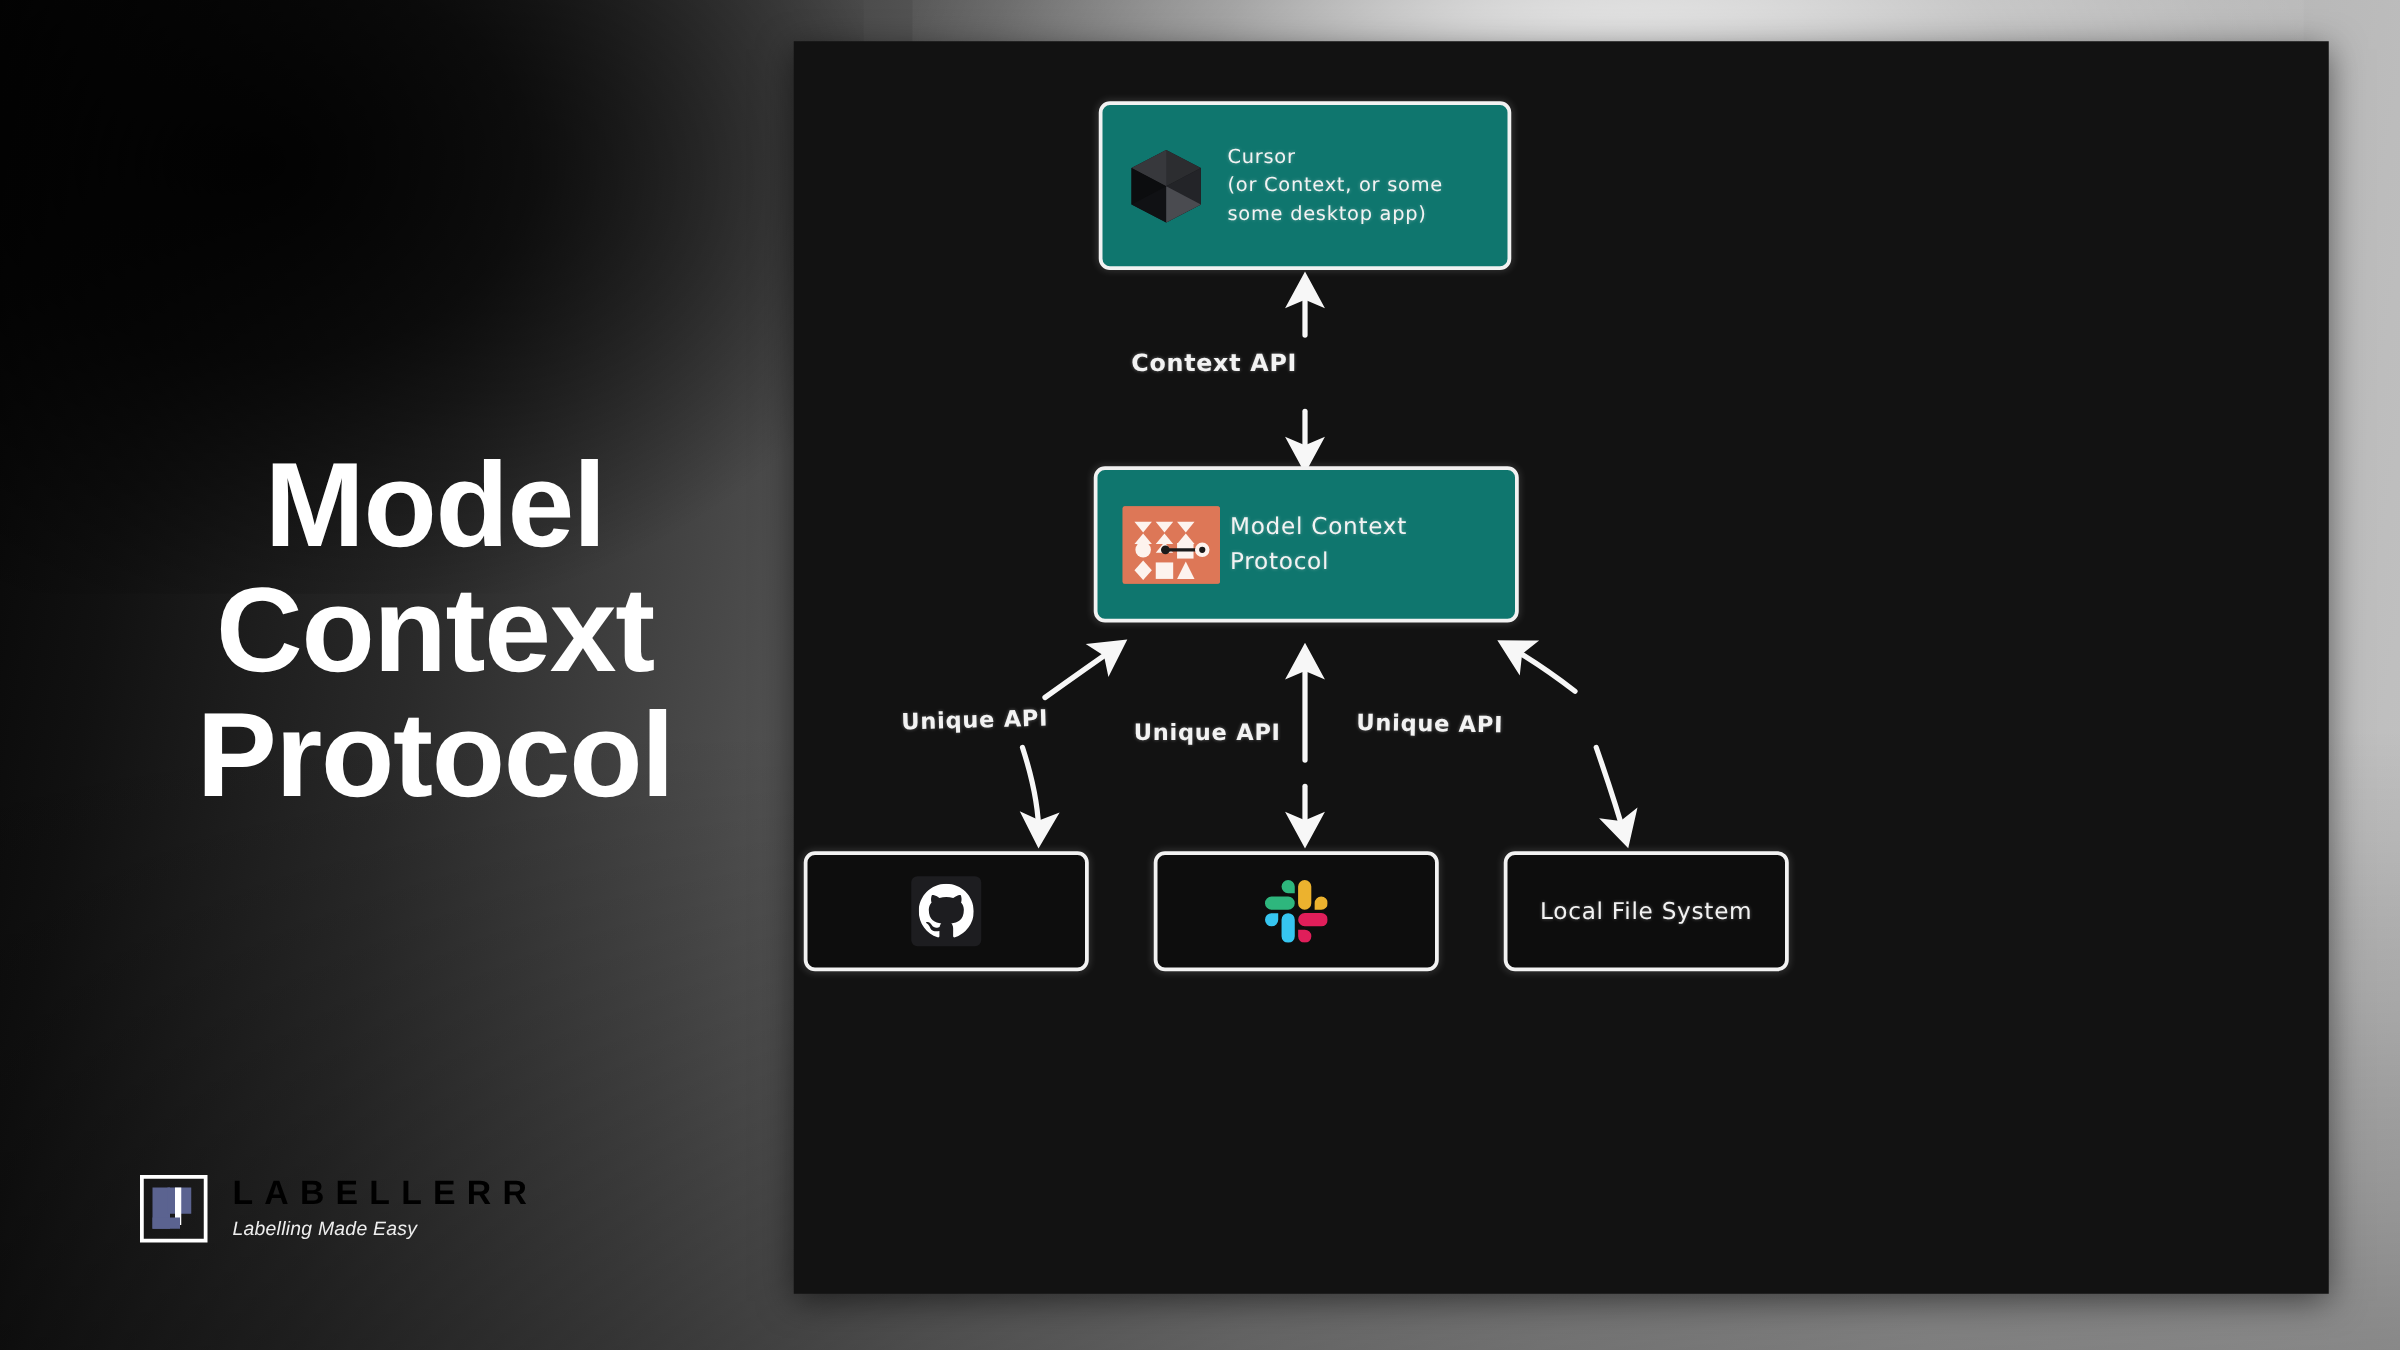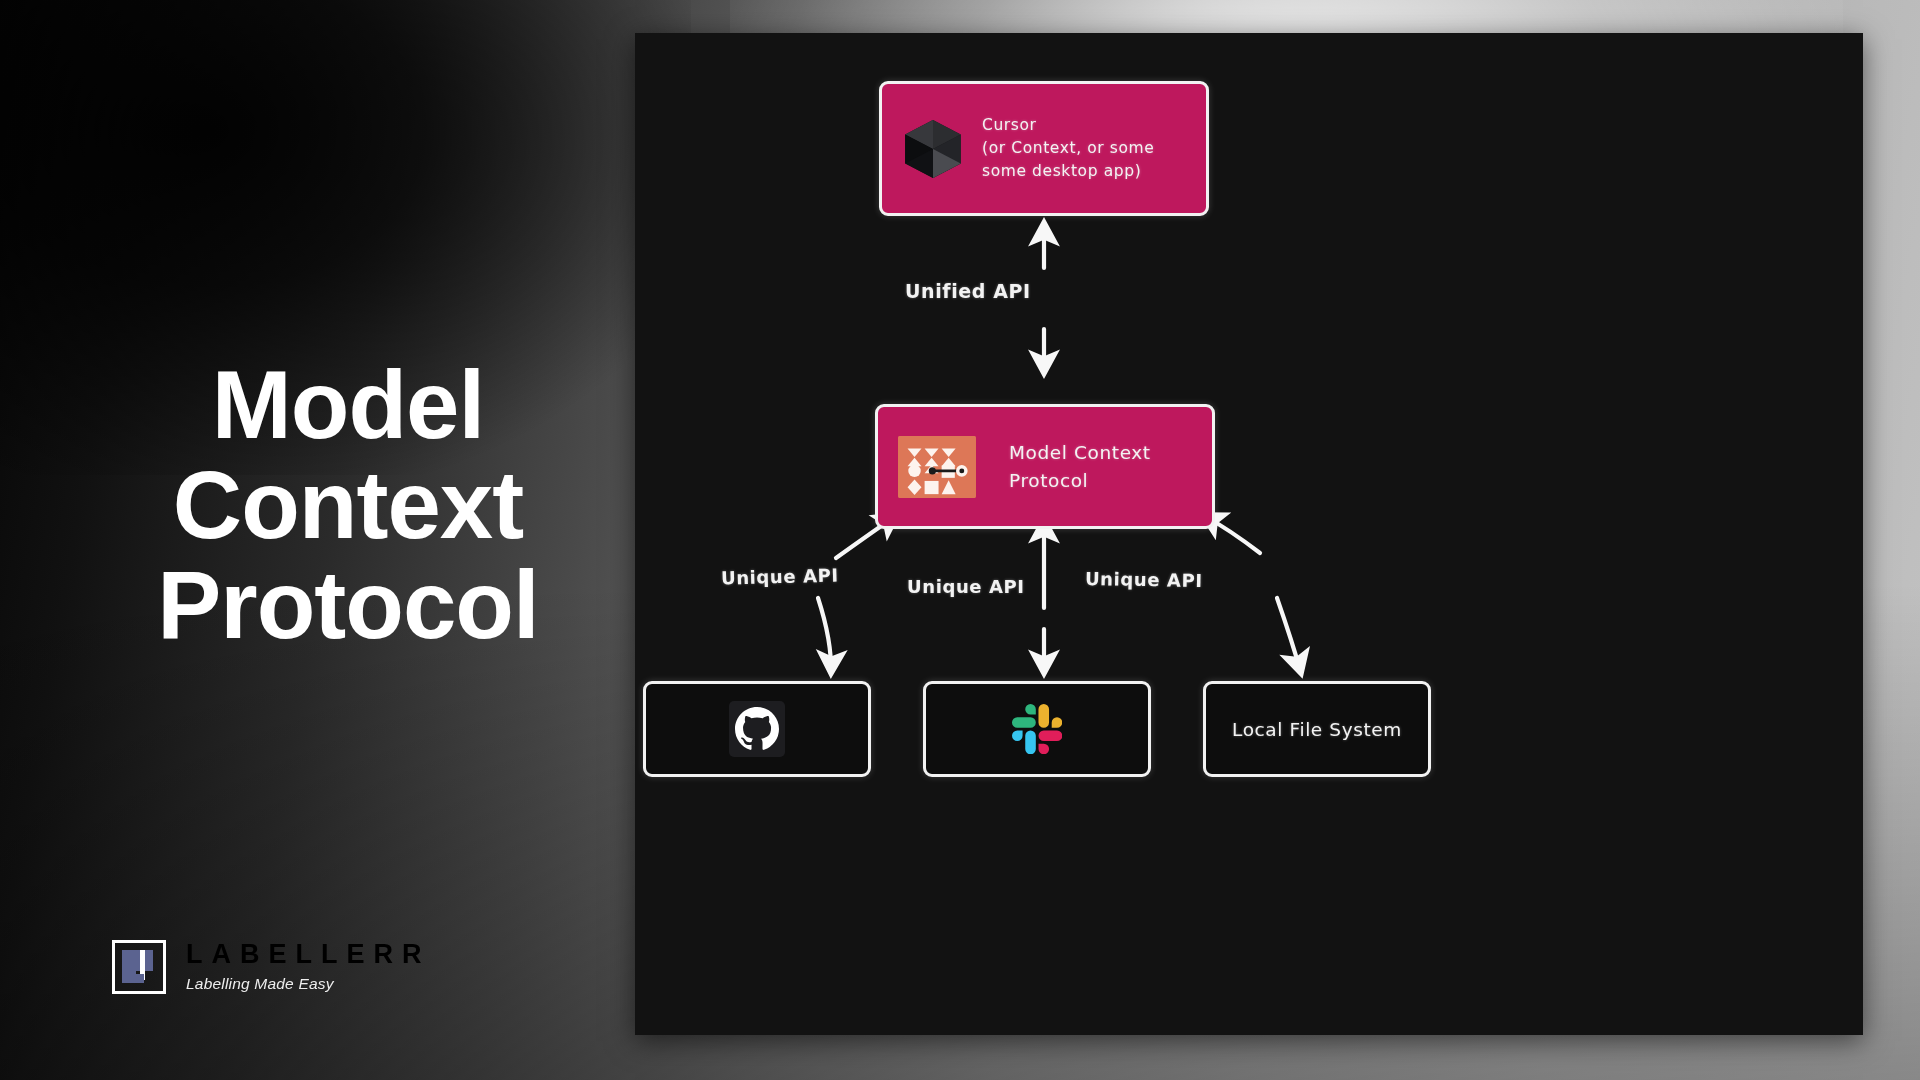--- a/index.html
+++ b/index.html
@@ -94,37 +94,37 @@
   }
   #panel-svg{ position:absolute; inset:0; }
 
   .node{
     position:absolute;
     border:3px solid #f2f2f2;
     border-radius:9px;
     display:flex; align-items:center;
     box-shadow:0 0 7px rgba(255,255,255,.18);
   }
-  .node.dark    { background:#be185d; }
+  .node.dark    { background:#0f766e; }
   .node.black   { background:#0d0d0d; }
 
   .hand{
     font-family:"DejaVu Sans", sans-serif;
     color:#f3f3f3;
     letter-spacing:.6px;
     text-shadow:0 0 3px rgba(255,255,255,.35);
   }
 
   
   #node-cursor{ left:244px; top:48px; width:330px; height:135px; padding:0 18px; gap:16px; }
   #cursor-icon{ width:66px;height:66px;flex:0 0 auto; }
   #cursor-text{ font-size:15.5px; line-height:1.48; }
 
   
-  #node-mcp{ left:240px; top:371px; width:340px; height:125px; padding:0 20px; gap:33px;align-items:center; }
+  #node-mcp{ left:240px; top:340px; width:340px; height:125px; padding:0 20px; gap:8px;align-items:center; }
   #mcp-icon{ width:78px;height:62px;flex:0 0 auto;background:#dd7757;border-radius:2px; }
   #mcp-text{ font-size:18.5px; line-height:1.5; }
 
   
   .leaf{ top:648px; height:96px; justify-content:center; }
   #node-github{ left:8px;  width:228px; }
   #node-slack { left:288px; width:228px; }
   #node-fs    { left:568px; width:228px; }
   #gh-tile{ width:56px;height:56px;background:#1d1d20;border-radius:5px;
             display:flex;align-items:center;justify-content:center; }
@@ -206,21 +206,21 @@
       <polygon points="50,50 92,72 50,94" fill="#4a4b50"></polygon>
       <polygon points="8,28 50,50 8,72" fill="#0c0d0f"></polygon>
     </svg>
     <div id="cursor-text" class="hand">
       <div>Cursor</div>
       <div>(or Context, or some</div>
       <div>some desktop app)</div>
     </div>
   </div>
 
-  <div class="edge-label" id="lbl-unified">Unified API</div>
+  <div class="edge-label" id="lbl-unified">Context API</div>
 
   <div class="node dark" id="node-mcp">
     <svg id="mcp-icon" viewBox="0 0 100 80">
       <rect x="0" y="0" width="100" height="80" fill="#dd7757"></rect>
       <g fill="#fdf3ee">
         <polygon points="12,16 30,16 21,27"></polygon>
         <polygon points="34,16 52,16 43,27"></polygon>
         <polygon points="56,16 74,16 65,27"></polygon>
         <polygon points="21,28 30,39 12,39"></polygon>
         <polygon points="43,28 52,39 34,39"></polygon>

